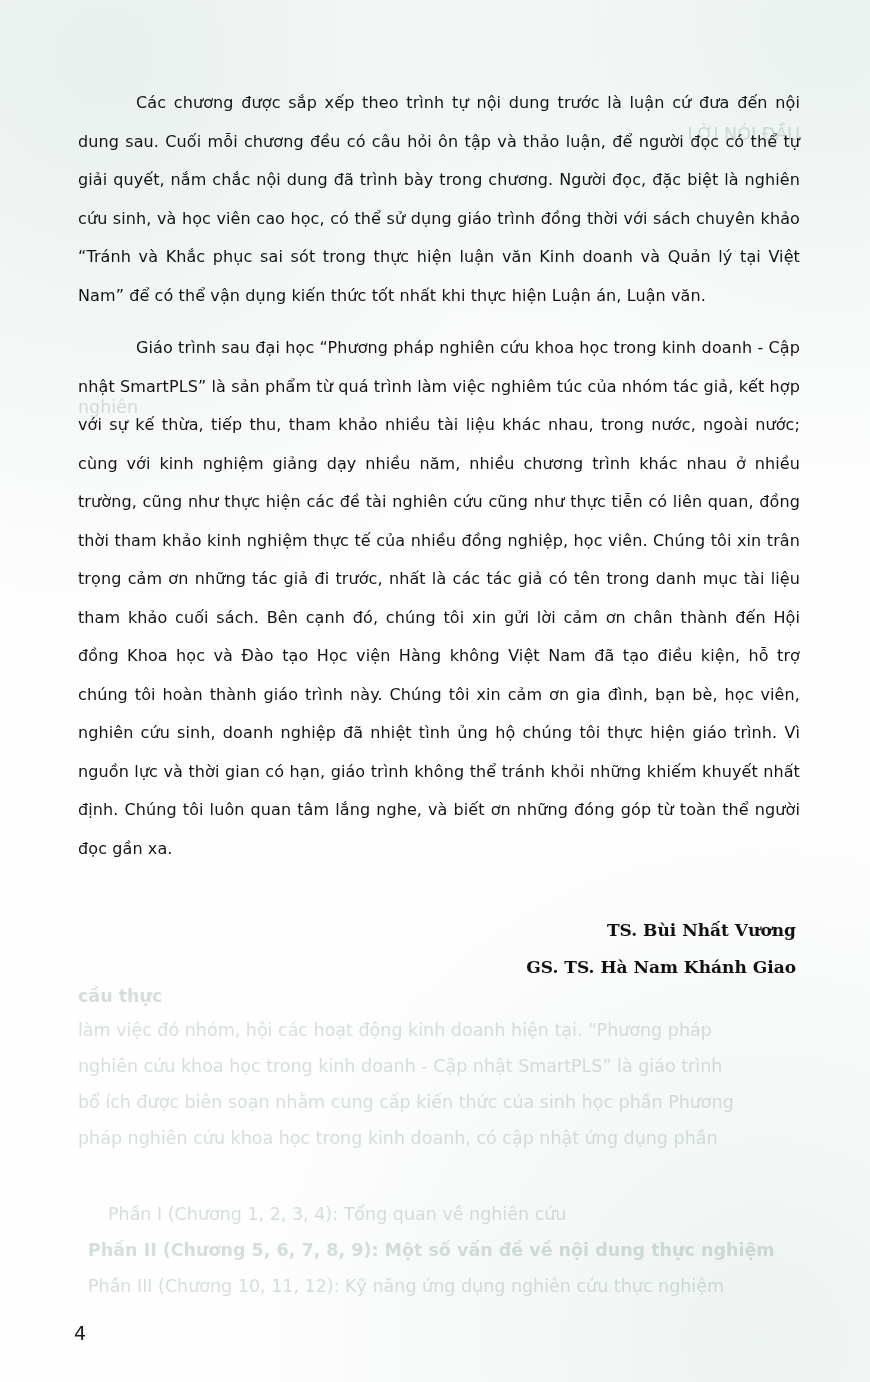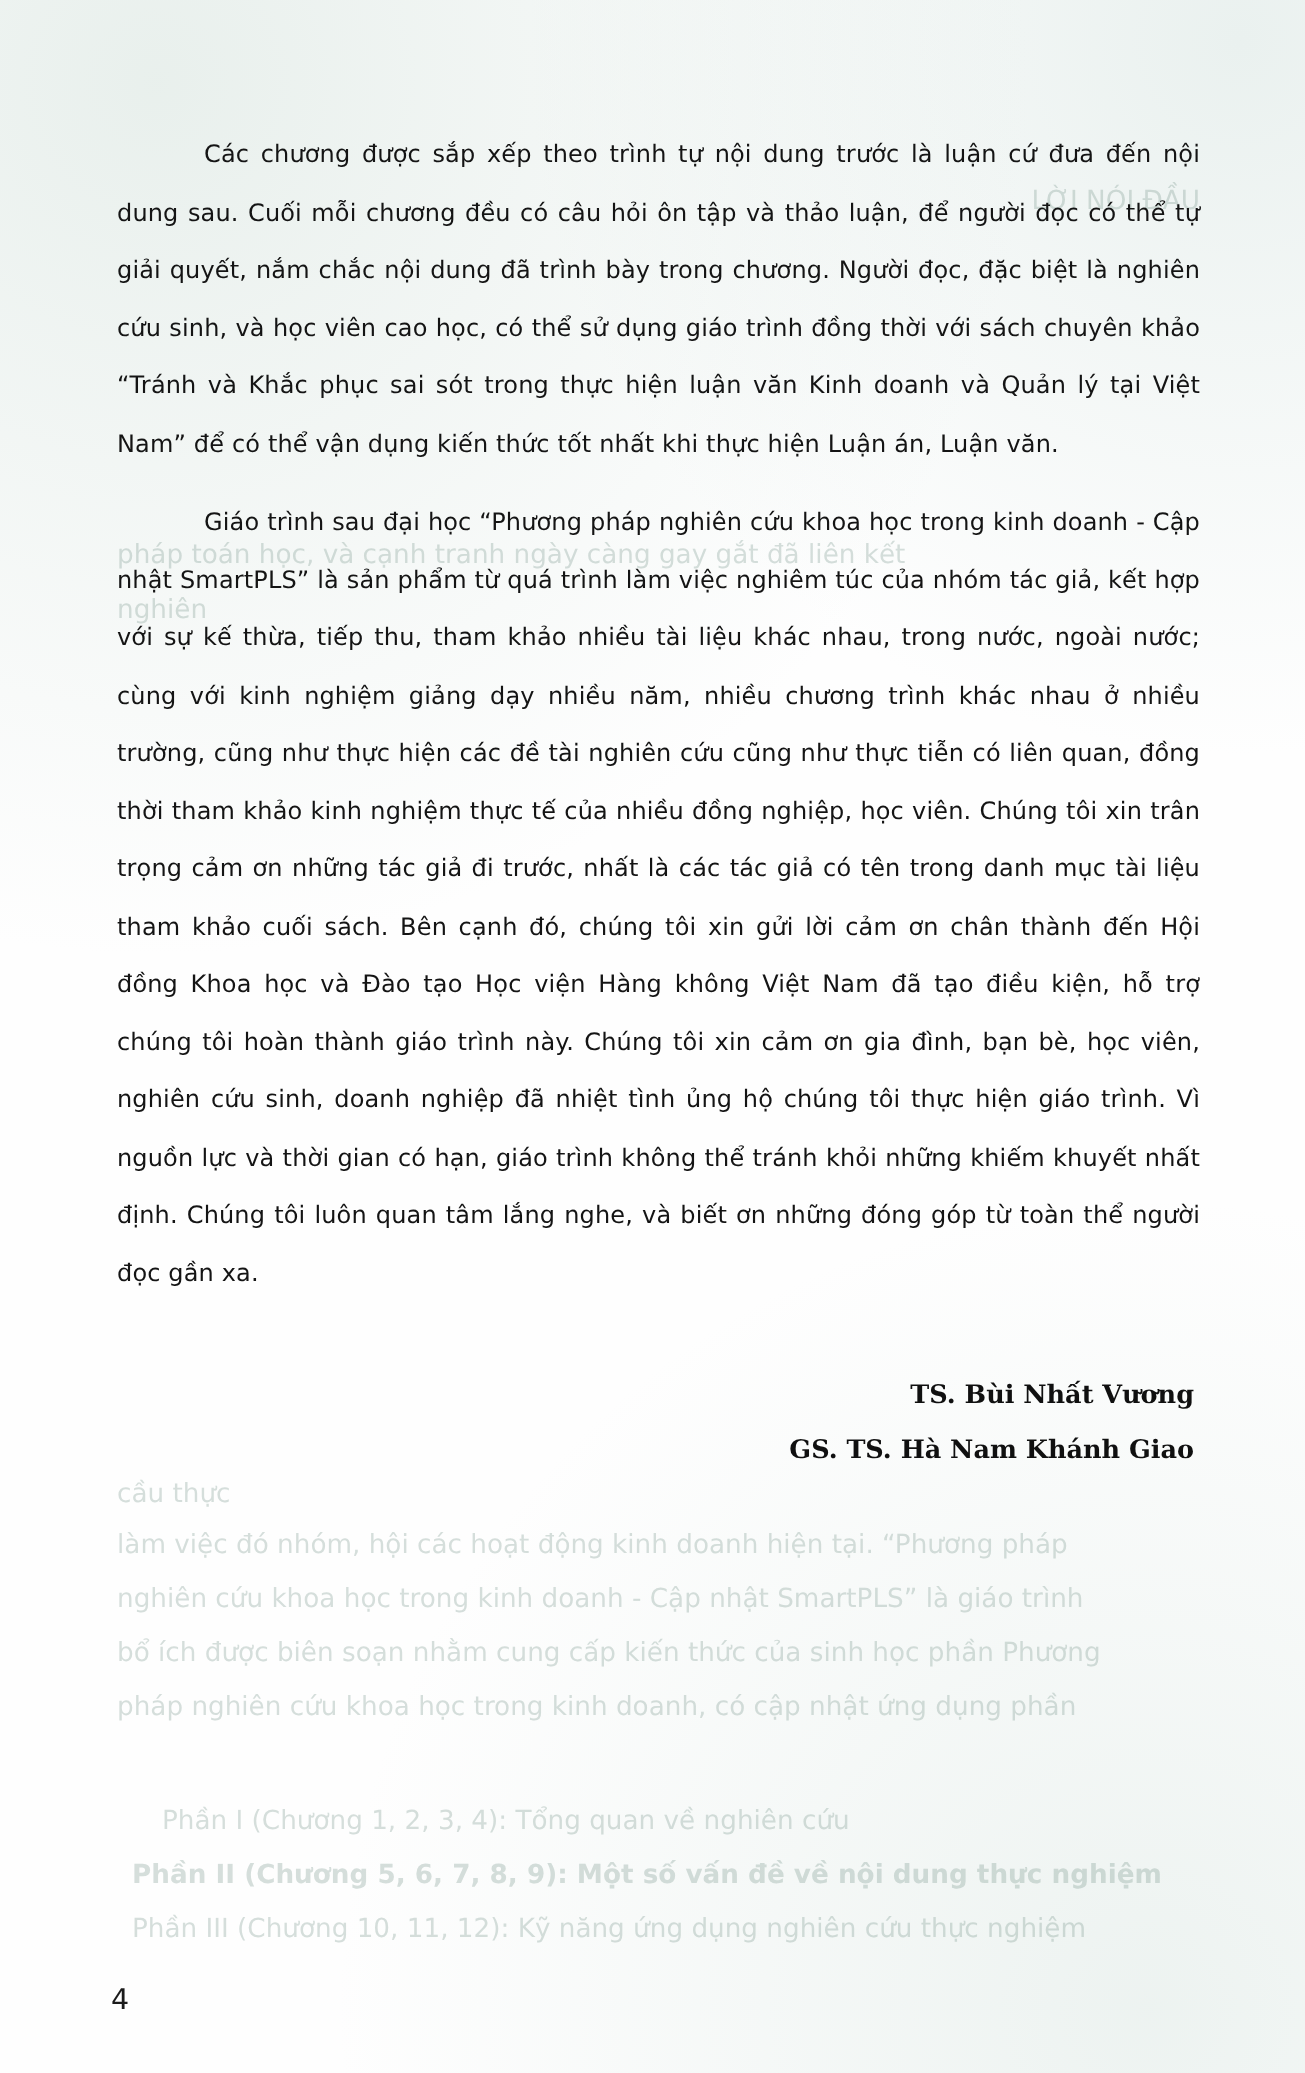--- a/index.html
+++ b/index.html
@@ -81,24 +81,23 @@
     color: #1b1b1b;
     font-family: "DejaVu Sans", sans-serif;
   }
 </style>
 </head>
 <body>
 
 <div class="page">
 
   <div class="ghost center" style="top:116px;text-align:right;">LỜI NÓI ĐẦU</div>
-  <div class="ghost" style="top:352px;">pháp toán học, và cạnh tranh ngày càng gay gắt đã liên kết</div>
   <div class="ghost" style="top:389px;">nghiên</div>
 
-  <div class="ghost" style="top:978px;">cầu thực</div>
+  <div class="ghost" style="top:978px;font-weight:bold;">cầu thực</div>
   <div class="ghost" style="top:1012px;">làm việc đó nhóm, hội các hoạt động kinh doanh hiện tại. “Phương pháp</div>
   <div class="ghost" style="top:1048px;">nghiên cứu khoa học trong kinh doanh - Cập nhật SmartPLS” là giáo trình</div>
   <div class="ghost" style="top:1084px;">bổ ích được biên soạn nhằm cung cấp kiến thức của sinh học phần Phương</div>
   <div class="ghost" style="top:1120px;">pháp nghiên cứu khoa học trong kinh doanh, có cập nhật ứng dụng phần</div>
 
   <div class="ghost" style="top:1196px; left:108px;">Phần I (Chương 1, 2, 3, 4): Tổng quan về nghiên cứu</div>
   <div class="ghost" style="top:1232px; left:88px;font-weight:bold;">Phần II (Chương 5, 6, 7, 8, 9): Một số vấn đề về nội dung thực nghiệm</div>
   <div class="ghost" style="top:1268px; left:88px;">Phần III (Chương 10, 11, 12): Kỹ năng ứng dụng nghiên cứu thực nghiệm</div>
 
   <div class="content">

